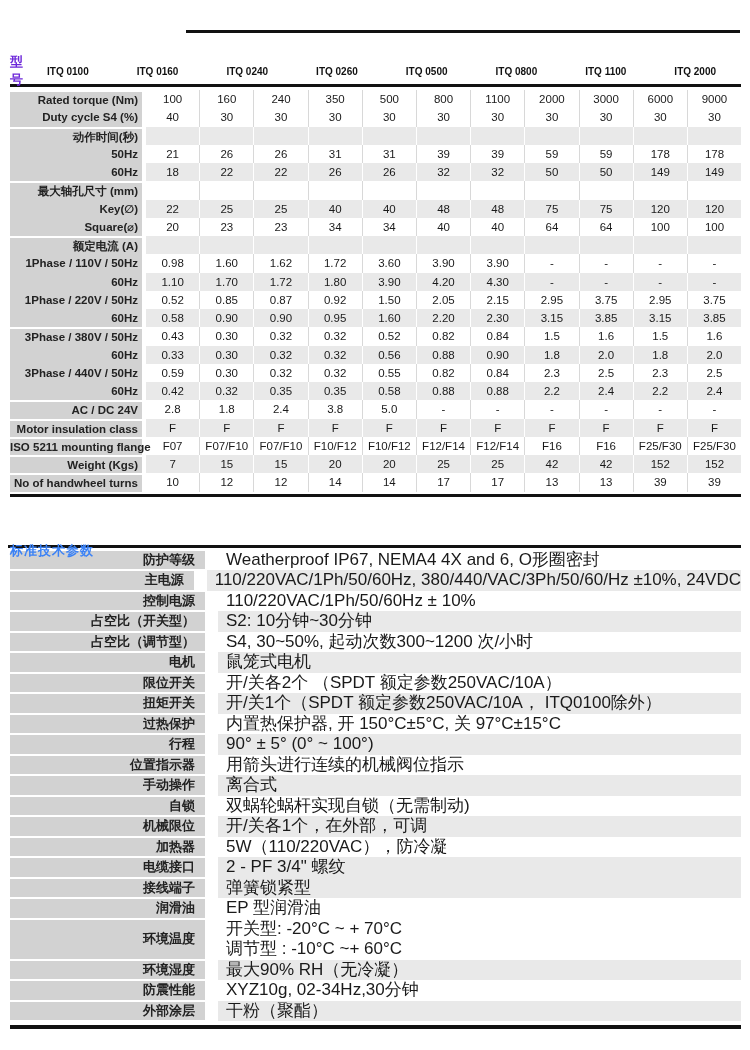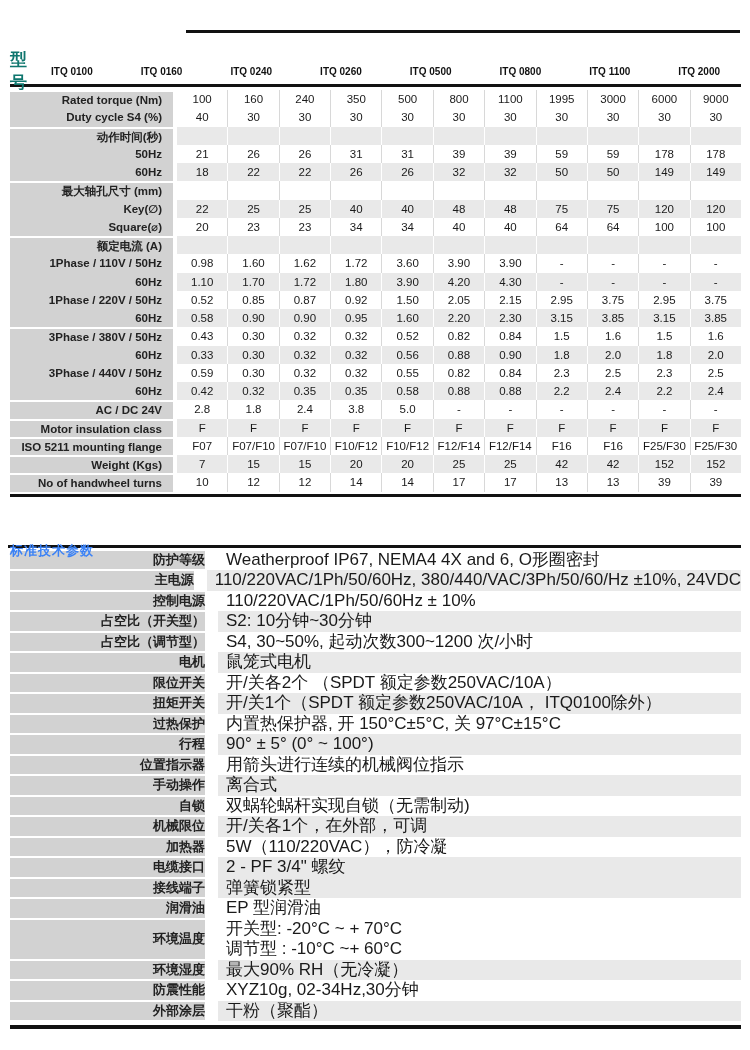--- a/index.html
+++ b/index.html
@@ -12,30 +12,30 @@
   .hdr .title{
     position:absolute;left:33px;top:10px;font-size:30px;font-weight:bold;
     letter-spacing:2px;color:#111;
   }
   .hdr .rule-right{position:absolute;left:186px;right:10px;top:30px;height:3px;background:#111;}
   
   .t1{margin:0 9px 0 10px;}
   .mrow{display:flex;height:26px;align-items:center;}
   .mrow .mlabel{
     width:163px;box-sizing:border-box;text-align:left;padding-right:20px;
-    font-size:17px;font-weight:bold;color:#0f766e;
+    font-size:13px;font-weight:bold;color:#6d28d9;
   }
   .mrow .mcells{flex:1;display:flex;margin-left:4px;gap:48px;}
   .mrow .mcell{flex:1;text-align:center;font-size:10px;font-weight:bold;white-space:nowrap;color:#111;}
   .t1rule{height:3px;background:#111;}
   .t1body{margin-top:3px;}
   .t1row{display:flex;height:18.25px;}
   .t1row .lbl{
-    width:163px;box-sizing:border-box;background:var(--label-bar);
-    text-align:right;padding-right:11px;font-size:11.5px;font-weight:bold;
+    width:132px;box-sizing:border-box;background:var(--label-bar);
+    text-align:right;padding-right:4px;font-size:11.5px;font-weight:bold;
     line-height:18.25px;color:#222;white-space:nowrap;
   }
   .t1row.gstart .lbl{border-top:2px solid #fff;line-height:16.25px;}
   .t1row .data{flex:1;display:flex;margin-left:4px;}
   .t1row .cell{
     flex:1;text-align:center;font-size:11.5px;line-height:18.25px;
     border-left:1px solid #d8d8d8;box-sizing:border-box;color:#1a1a1a;white-space:nowrap;
   }
   .t1row .cell:first-child{border-left:none;}
   .t1row.shaded .cell{background:var(--row-stripe);border-left-color:#fff;}
@@ -43,21 +43,21 @@
   
   .s2hdr{position:relative;margin:14px 9px 0 10px;height:34px;}
   .s2hdr .s2title{position:absolute;left:0;top:2px;font-size:13px;font-weight:bold;color:#3b82f6;letter-spacing:1px;margin-top:29px;}
   .s2rule{height:3px;background:#111;margin:0 9px 0 8px;}
   .t2{margin:2px 9px 0 10px;}
   .t2row{display:flex;height:20.5px;}
   .t2row.tall{height:41px;}
   .t2row .lbl{
     width:195px;box-sizing:border-box;background:var(--label-bar);
     border-top:1px solid #fff;border-bottom:1px solid #fff;
-    display:flex;align-items:center;justify-content:flex-end;
+    display:flex;align-items:center;justify-content:flex-end;padding-right:10px;
     font-size:13px;font-weight:bold;color:#222;white-space:nowrap;
   }
   .t2row .val{
     flex:1;margin-left:13px;padding-left:8px;box-sizing:border-box;
     display:flex;flex-direction:column;justify-content:center;
     font-size:17px;color:#1a1a1a;
   }
   .t2row.shaded .val{background:var(--row-stripe);}
   .t2row .vline{line-height:20.5px;white-space:nowrap;}
   .t2bottom{height:4px;background:#111;margin:4px 0 0 0;}
@@ -93,21 +93,21 @@
         <div class="t1row gstart">
           <div class="lbl">Rated torque (Nm)</div>
           <div class="data">
             <div class="cell">100</div>
             <div class="cell">160</div>
             <div class="cell">240</div>
             <div class="cell">350</div>
             <div class="cell">500</div>
             <div class="cell">800</div>
             <div class="cell">1100</div>
-            <div class="cell">1995</div>
+            <div class="cell">2000</div>
             <div class="cell">3000</div>
             <div class="cell">6000</div>
             <div class="cell">9000</div>
           </div>
         </div>
         <div class="t1row">
           <div class="lbl">Duty cycle S4 (%)</div>
           <div class="data">
             <div class="cell">40</div>
             <div class="cell">30</div>

